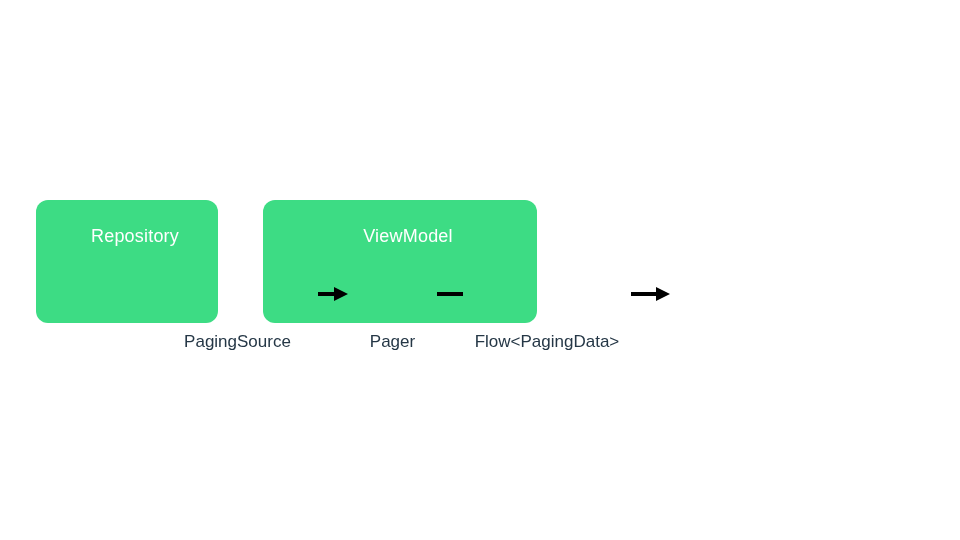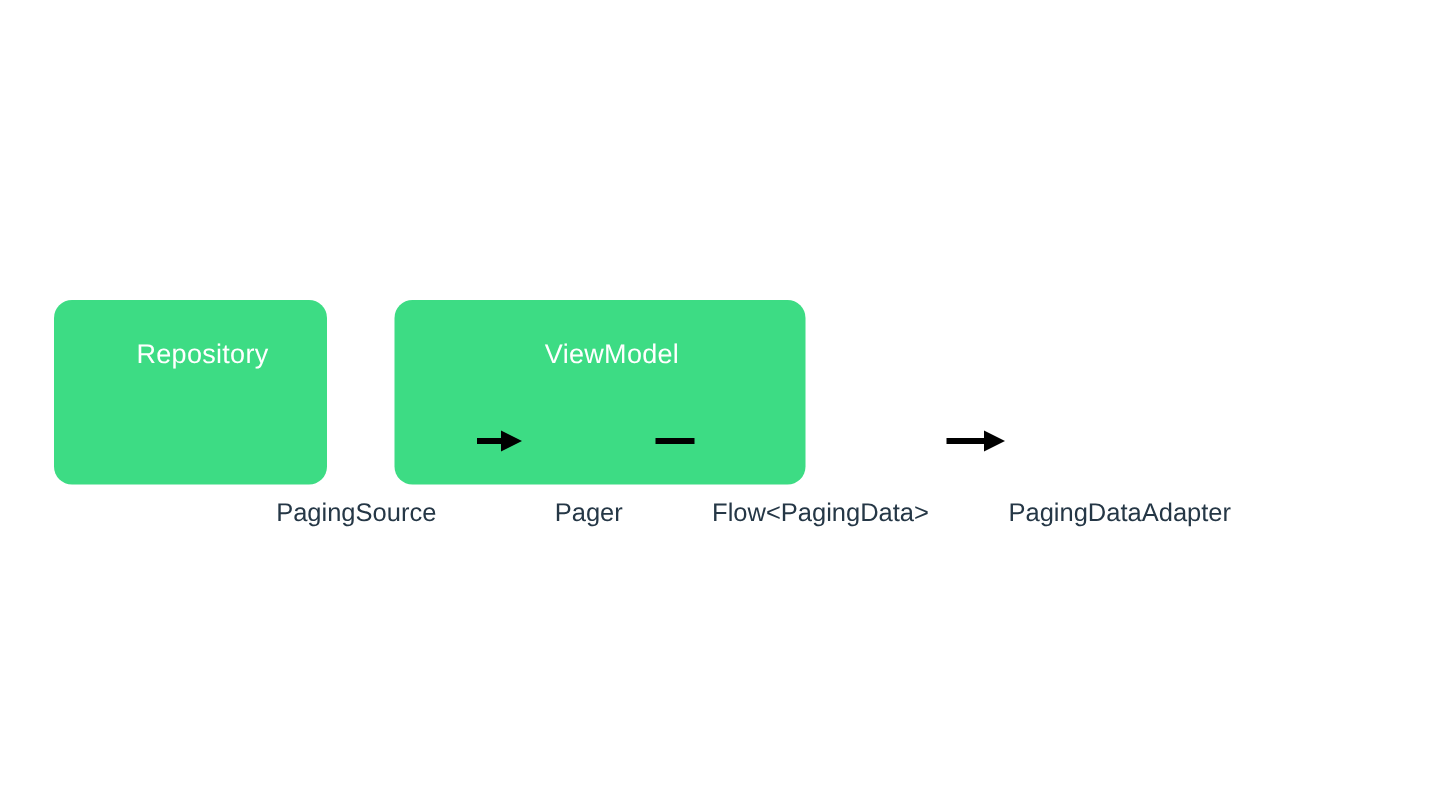--- a/index.html
+++ b/index.html
@@ -102,21 +102,20 @@
     <div class="layer-title">ViewModel</div>
   </div>
 
 
   <div class="component comp-paging-source">PagingSource</div>
 
   <div class="component comp-flow">Flow&lt;PagingData&gt;</div>
 
   <div class="component comp-pager">Pager</div>
 
-  <div class="component comp-paging-data-adapter">PagingDataAdapter</div>
 
   <div class="connector-line conn1-line"></div>
   <div class="arrow-head conn1-head"></div>
 
   <div class="connector-line conn2-line"></div>
 
   <div class="connector-line conn3-line"></div>
   <div class="arrow-head conn3-head"></div>
 
 </div>

